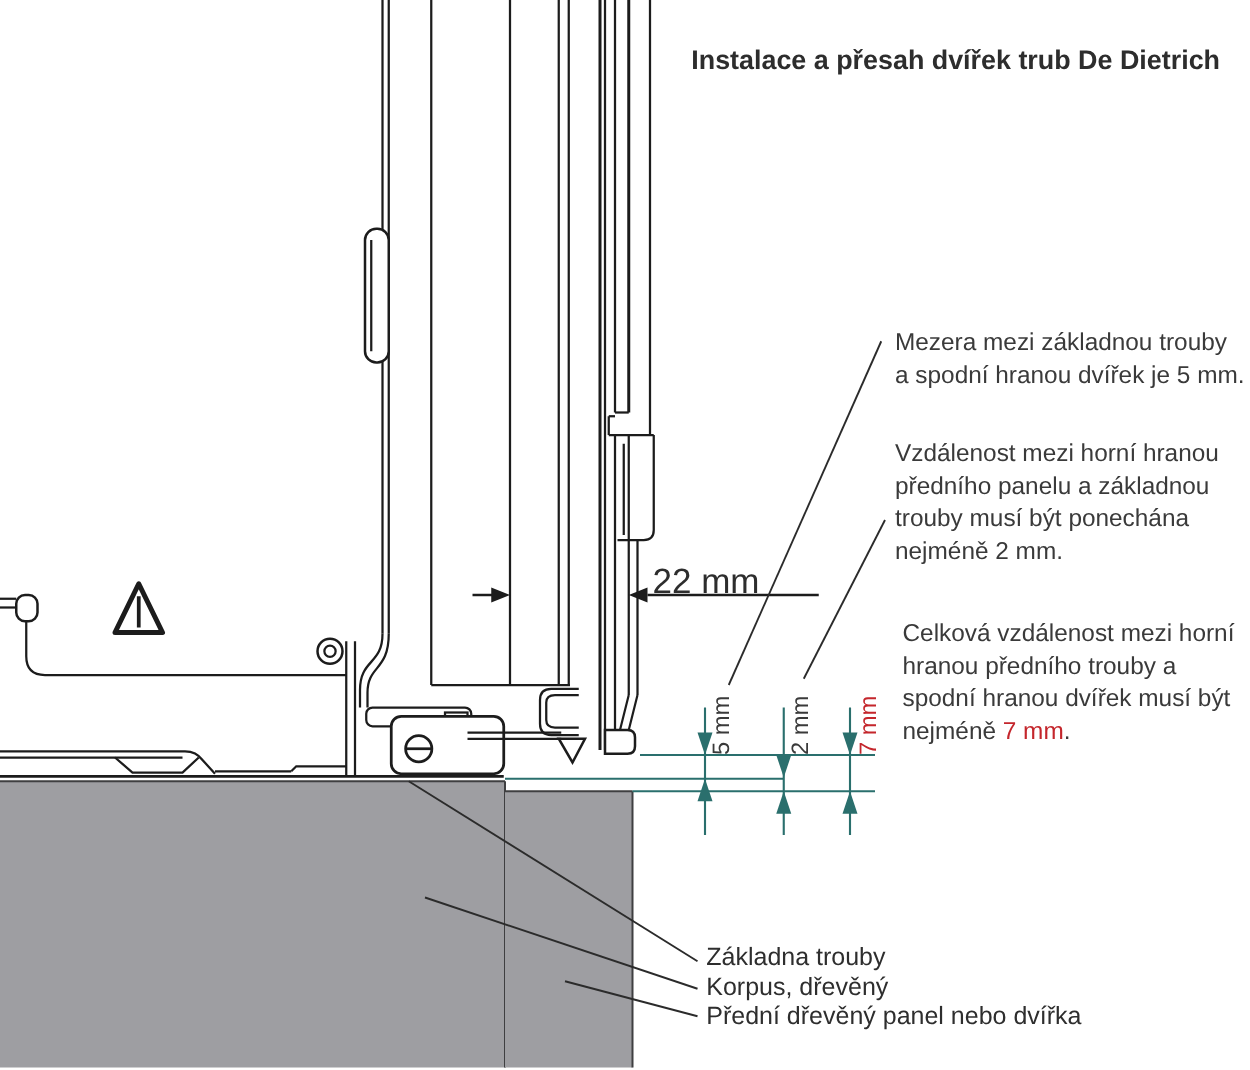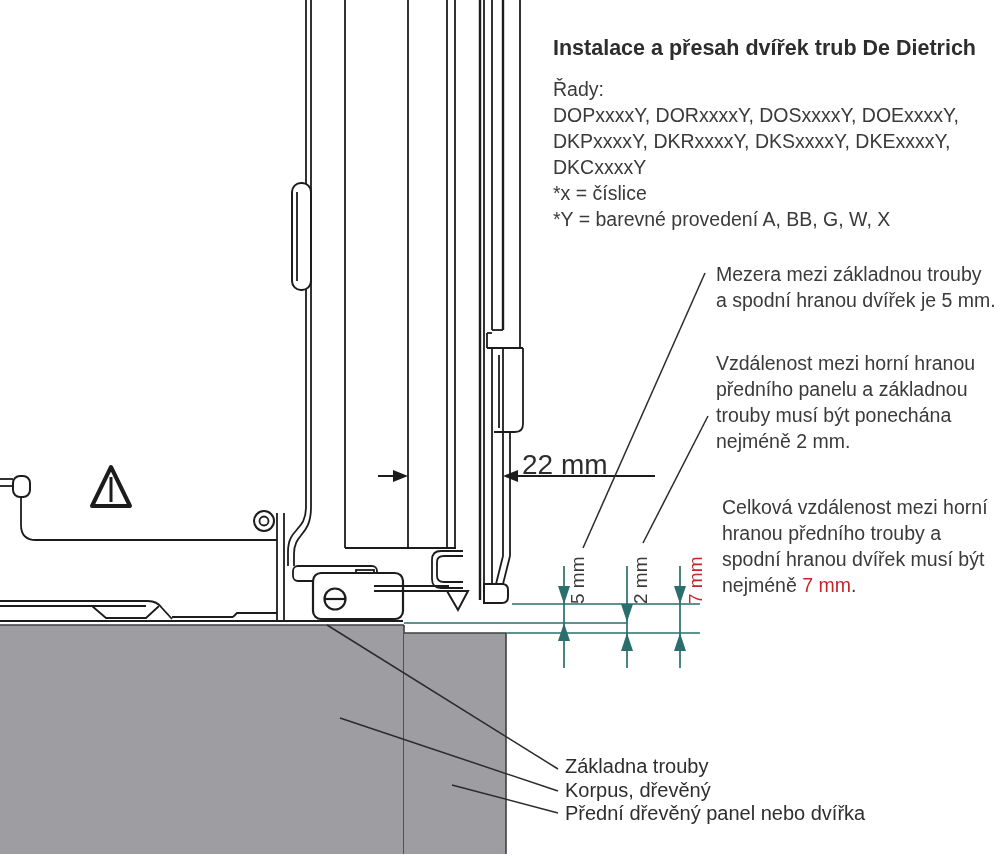--- a/index.html
+++ b/index.html
@@ -134,26 +134,20 @@
       <polygon points="564,623 558,641 570,641" stroke="none"></polygon>
       <polygon points="627,622 621,604 633,604" stroke="none"></polygon>
       <polygon points="627,633 621,651 633,651" stroke="none"></polygon>
       <polygon points="680,604 674,586 686,586" stroke="none"></polygon>
       <polygon points="680,633 674,651 686,651" stroke="none"></polygon>
     </g>
   </svg>
 
   <div class="title" style="left:553px;top:26px;margin-top:10px;">Instalace a přesah dvířek trub De Dietrich</div>
 
-  <div class="txt" style="left:553px;top:76px;width:420px;">Řady:
-DOPxxxxY, DORxxxxY, DOSxxxxY, DOExxxxY,
-DKPxxxxY, DKRxxxxY, DKSxxxxY, DKExxxxY,
-DKCxxxxY
-*x = číslice
-*Y = barevné provedení A, BB, G, W, X</div>
 
   <div class="txt" style="left:716px;top:261px;width:300px;">Mezera mezi základnou trouby
 a spodní hranou dvířek je 5 mm.</div>
 
   <div class="txt" style="left:716px;top:350px;width:300px;">Vzdálenost mezi horní hranou
 předního panelu a základnou
 trouby musí být ponechána
 nejméně 2 mm.</div>
 
   <div class="txt" style="left:722px;top:494px;width:290px;"><span>Celková vzdálenost mezi horní

